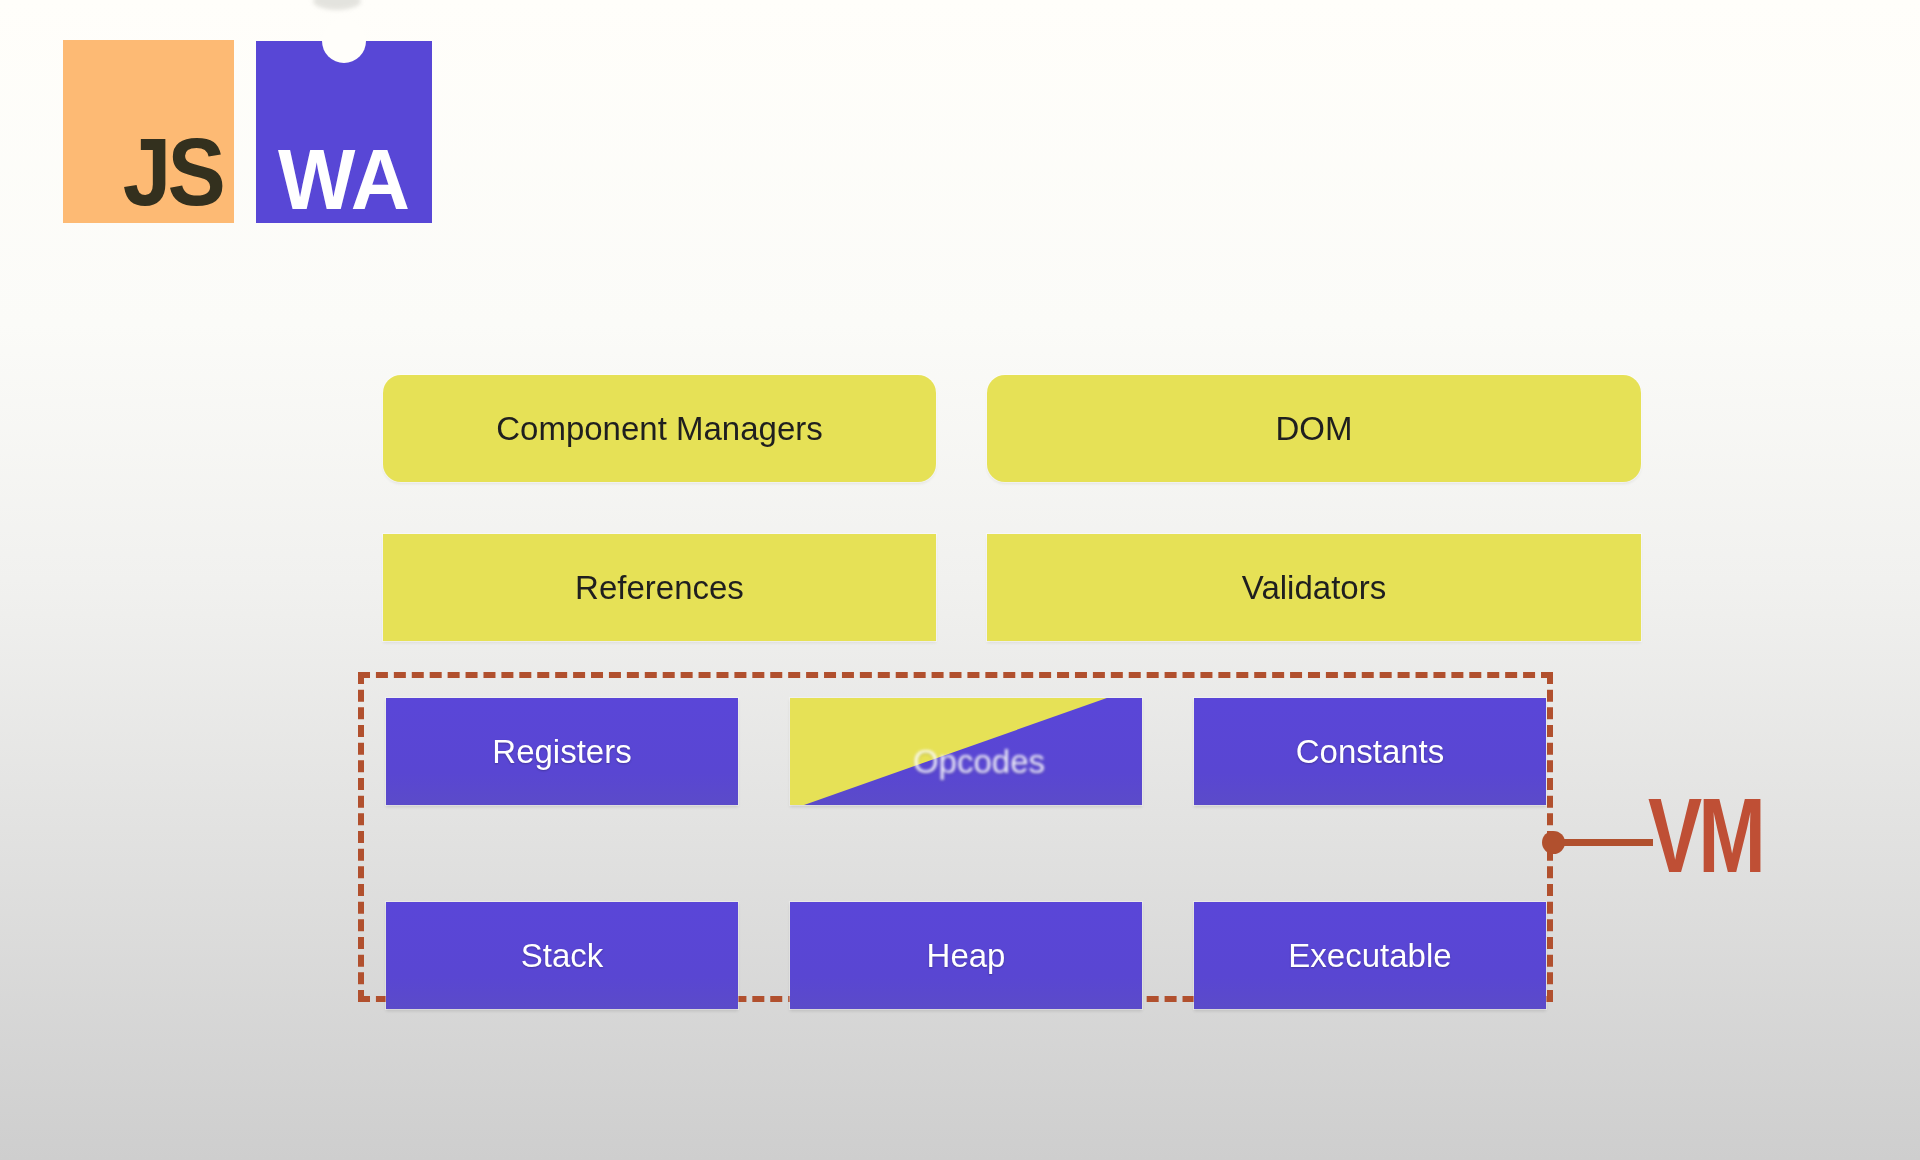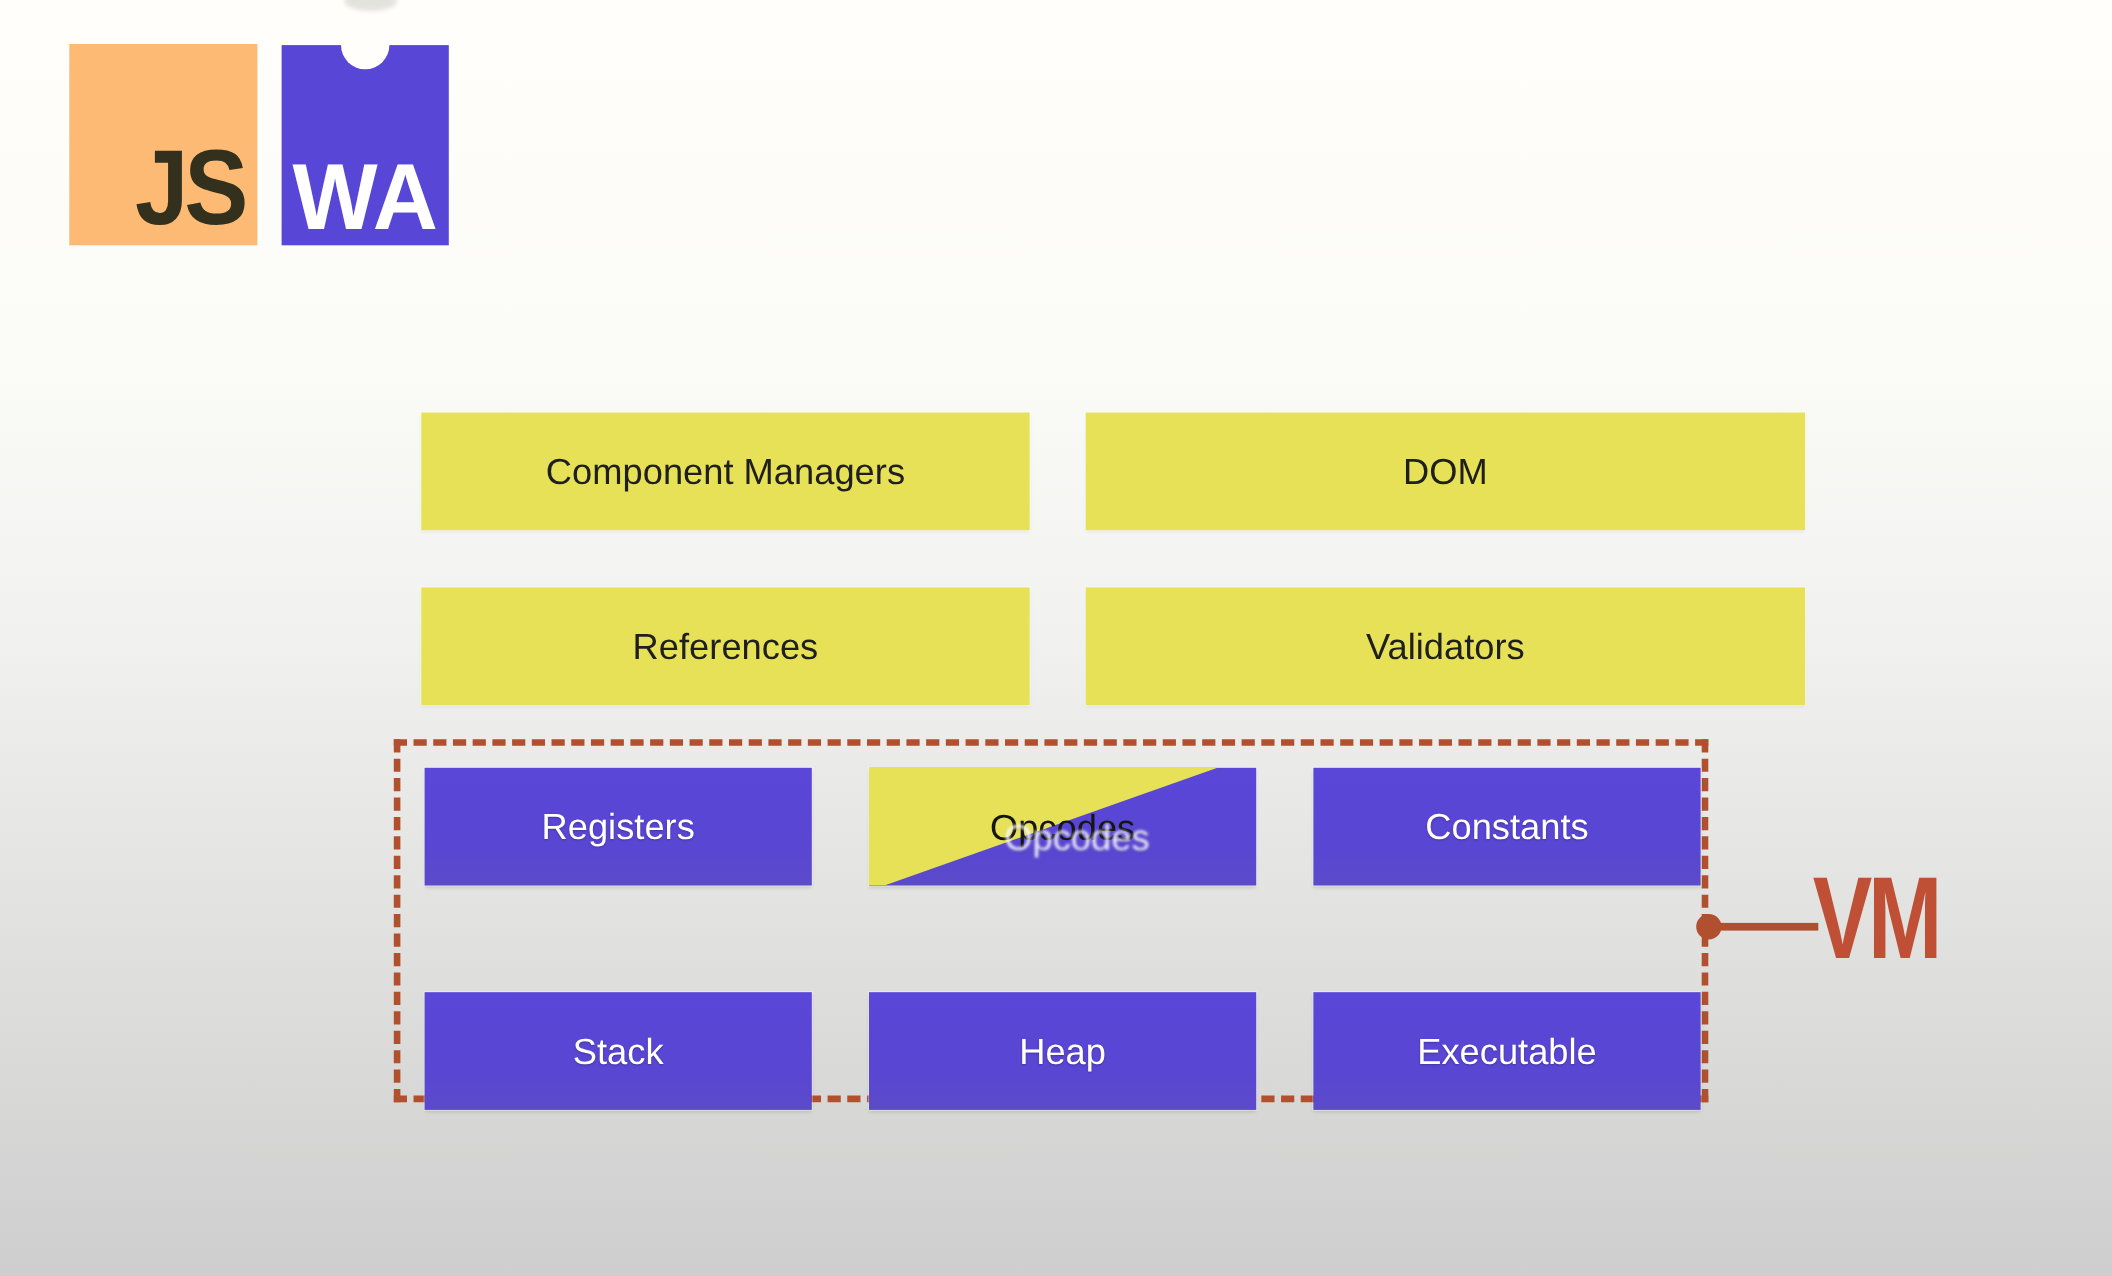--- a/index.html
+++ b/index.html
@@ -15,21 +15,21 @@
     position:absolute; left:63px; top:40px; width:171px; height:183px;
     background:#fdba74;
     display:flex; align-items:flex-end; justify-content:flex-end;
     padding:0 12px 6px 0;
   }
   .js-logo .logo-txt {
     font-size:95px; font-weight:800; color:#33301e; letter-spacing:-4px;
     transform:scale(0.92,1.02); transform-origin:right bottom; line-height:0.95;
   }
   .wa-logo {
-    position:absolute; left:256px; top:41px; width:152px; height:182px;
+    position:absolute; left:256px; top:41px; width:176px; height:182px;
     background:#5847d6;
   }
   .wa-notch {
     position:absolute; left:50%; top:-22px; width:44px; height:44px;
     border-radius:50%; background:#fffefa; transform:translateX(-50%);
   }
   .wa-logo .logo-txt {
     position:absolute; left:0; right:0; top:90px; text-align:center;
     font-size:82px; font-weight:800; color:#ffffff; letter-spacing:0px;
     transform:scaleY(1.04); transform-origin:center top;
@@ -49,21 +49,21 @@
     background:#e6e156; color:#1f1f1f;
     box-shadow:0 0 0 1px rgba(255,255,255,0.45), 0 2px 3px rgba(0,0,0,0.07);
   }
   .pbox {
     background:linear-gradient(180deg,#5a46d8 0%, #5946d2 70%, #5b4bc9 100%);
     color:#ffffff; text-shadow:0 1px 2px rgba(0,0,0,0.25);
     box-shadow:0 0 0 1px rgba(255,255,255,0.35), 0 2px 3px rgba(0,0,0,0.12);
   }
 
   
-  .r1 { top:375px; } .r2 { top:534px;justify-content:center; }
+  .r1 { top:375px;border-radius:18px; } .r2 { top:534px;justify-content:center; }
   .r3 { top:698px; } .r4 { top:862px;margin-top:40px; }
   .ycol1 { left:383px; width:553px; }
   .ycol2 { left:987px; width:654px; }
   .pcol1 { left:386px; width:352px; }
   .pcol2 { left:790px; width:352px; }
   .pcol3 { left:1194px; width:352px;text-align:right; }
 
   
   .opcodes { overflow:hidden; }
   .opcodes .yellow-tri {
@@ -126,21 +126,20 @@
   <span>Validators</span>
 </div>
 
 <div class="vm-border"></div>
 
 <div class="box pbox r3 pcol1">
   <span>Registers</span>
 </div>
 <div class="box pbox r3 pcol2 opcodes">
   <div class="yellow-tri"></div>
-  <span class="label-dark">Opcodes</span>
   <span class="label-ghost">Opcodes</span>
 </div>
 <div class="box pbox r3 pcol3">
   <span>Constants</span>
 </div>
 
 <div class="box pbox r4 pcol1">
   <span>Stack</span>
 </div>
 <div class="box pbox r4 pcol2">

